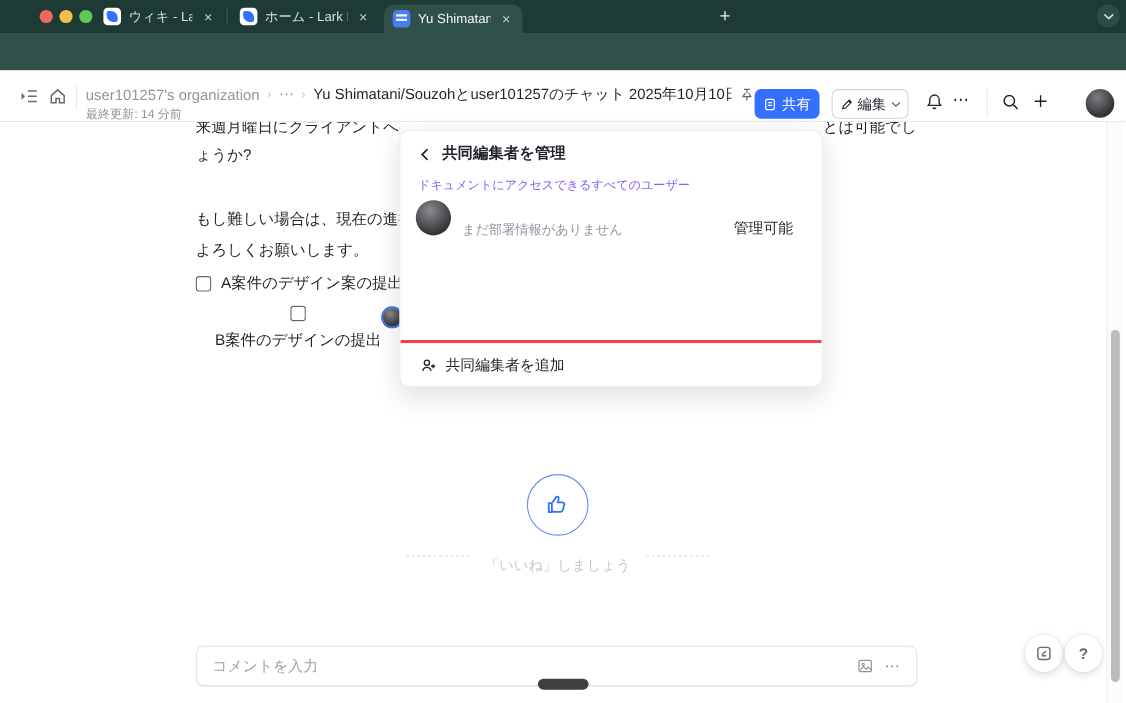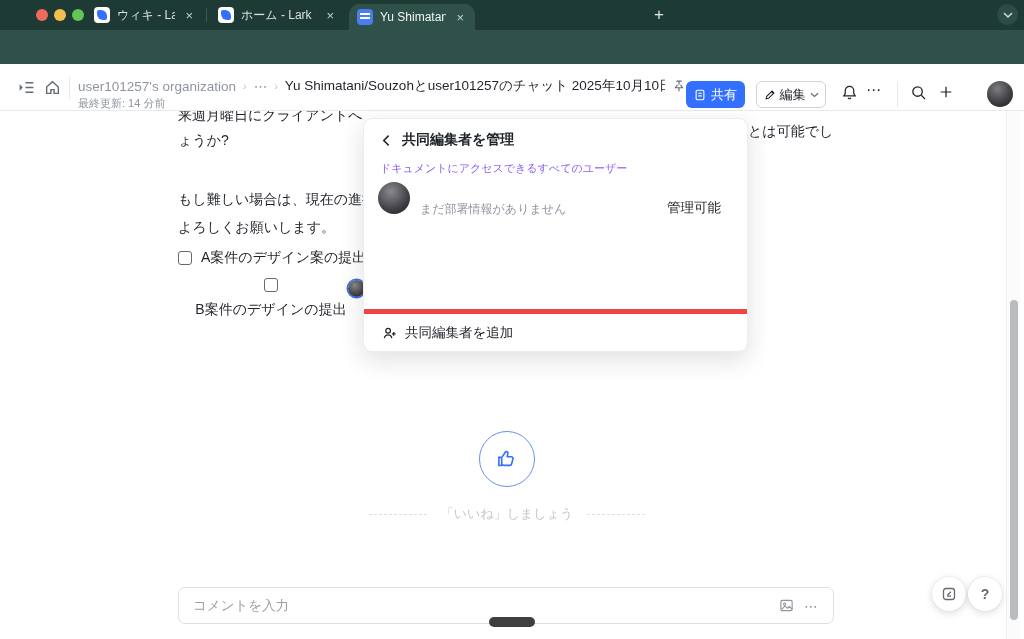--- a/index.html
+++ b/index.html
@@ -73,21 +73,21 @@
   
   #content { position:absolute; left:0; top:111px; width:1024px; height:528px; background:#fff; overflow:hidden; }
   .doctext { position:absolute; font-size:14px; color:#1f2329; line-height:24px; white-space:nowrap; overflow:hidden; }
   .todo { position:absolute; display:flex; align-items:center; gap:9px; }
   .cb { width:14px; height:14px; border:1.5px solid #646a73; border-radius:3px; background:#fff; flex:0 0 14px; }
   .todo .label { font-size:14px; color:#1f2329; white-space:nowrap; overflow:hidden; }
   .mention-avatar { position:absolute; left:348px; top:169px; width:17px; height:17px; border-radius:50%;
     background:radial-gradient(circle at 40% 30%, #8a8a8e, #3c3c40 65%, #222); box-shadow:0 0 0 1.5px #3370ff; }
   #likecircle { position:absolute; left:479px; top:320px; width:56px; height:56px; border-radius:50%; border:1.5px solid #6b8df2;
     display:flex; align-items:center; justify-content:center; }
-  #likeprompt { position:absolute; left:0; top:394px; width:1014px; display:flex; align-items:center; justify-content:center; gap:14px;
+  #likeprompt { position:absolute; left:0; top:394px; width:1014px; display:flex; align-items:flex-start; justify-content:center; gap:14px;
     color:#c3c7cc; font-size:13px; }
   .dashline { width:58px; border-top:1px dashed #dcdee1; height:0; }
   #commentbar { position:absolute; left:178px; top:476px; width:656px; height:37px; border:1px solid #dee0e3; border-radius:7px;
     display:flex; align-items:center; padding:0 14px; gap:10px; background:#fff; }
   #commentph { flex:1; font-size:13.5px; color:#9ca0a8; }
   .cmt-more { color:#8f959e; font-size:14px; letter-spacing:1px; }
   #homepill { position:absolute; left:489px; top:506px; width:46px; height:10px; border-radius:5px; background:#3f3f3f; }
   .fab { position:absolute; top:466px; width:34px; height:34px; border-radius:50%; background:#fff;
     box-shadow:0 2px 8px rgba(0,0,0,.14), 0 0 0 1px rgba(0,0,0,.03); display:flex; align-items:center; justify-content:center; }
   #fab-feedback { left:932px; } #fab-help { left:968px; color:#646a73; font-size:14px; font-weight:700; }
@@ -100,21 +100,21 @@
   #popup .phead { position:absolute; left:16px; top:10px; display:flex; align-items:center; gap:9px; height:22px; }
   #popup .ptitle { font-size:14px; font-weight:700; color:#1f2329; }
   #popup .psub { position:absolute; left:16px; top:42px; font-size:11px; color:#8b5cf6; white-space:nowrap; }
   .p-avatar { position:absolute; left:14px; top:63px; width:32px; height:32px; border-radius:50%;
     background:radial-gradient(circle at 40% 30%, #8a8a8e, #3c3c40 65%, #1a1a1d); }
   .p-nameline { position:absolute; left:56px; top:62px; display:flex; align-items:center; gap:6px; }
   .p-name { font-size:14px; color:#1f2329; }
   .p-badge { font-size:10.5px; color:#3370ff; background:#eaf1ff; border-radius:3px; padding:1.5px 4px; }
   .p-dept { position:absolute; left:56px; top:82px; font-size:12px; color:#8f959e; }
   .p-perm { position:absolute; left:303px; top:68px; font-size:13.5px; color:#1f2329;margin-top:12px; }
-  .p-footer { position:absolute; left:0; top:190px; width:100%; height:43px; border-top:5px solid #ef4444;
+  .p-footer { position:absolute; left:0; top:190px; width:100%; height:43px; border-top:3px solid #ef4444;
     display:flex; align-items:center; gap:8px; padding-left:18px; border-radius:0 0 9px 9px; }
   .p-add-label { font-size:13.5px; color:#1f2329; }
 </style>
 </head>
 <body>
 
 <div id="tabstrip">
   <span class="tl red"></span>
   <span class="tl yel"></span>
   <span class="tl grn"></span>
@@ -251,21 +251,21 @@
   <div class="hr-icon" style="left:938px;">
     <svg width="16" height="16" viewBox="0 0 18 18">
         <path d="M9 3v12M3 9h12" stroke="#1f2329" stroke-width="1.4"></path>
       </svg>
   </div>
   <div class="hdr-avatar"></div>
 </div>
 
 <div id="content">
   <div class="doctext" style="left:178px;top:-8px;width:185px;">来週月曜日にクライアントへ提出</div>
-  <div class="doctext" style="left:748px;top:-8px;width:100px;margin-top:16px;">とは可能でし</div>
+  <div class="doctext" style="left:748px;top:-8px;width:100px;">とは可能でし</div>
   <div class="doctext" style="left:178px;top:17px;">ょうか?</div>
   <div class="doctext" style="left:178px;top:76px;width:186px;">もし難しい場合は、現在の進捗状</div>
   <div class="doctext" style="left:178px;top:104px;">よろしくお願いします。</div>
 
   <div class="todo" style="left:178px;top:138px;width:186px;">
     <span class="cb"></span>
     <span class="label">A案件のデザイン案の提出期限</span>
   </div>
   <div class="todo" style="left:178px;top:167px;width:186px;flex-direction:column;">
     <span class="cb"></span>

